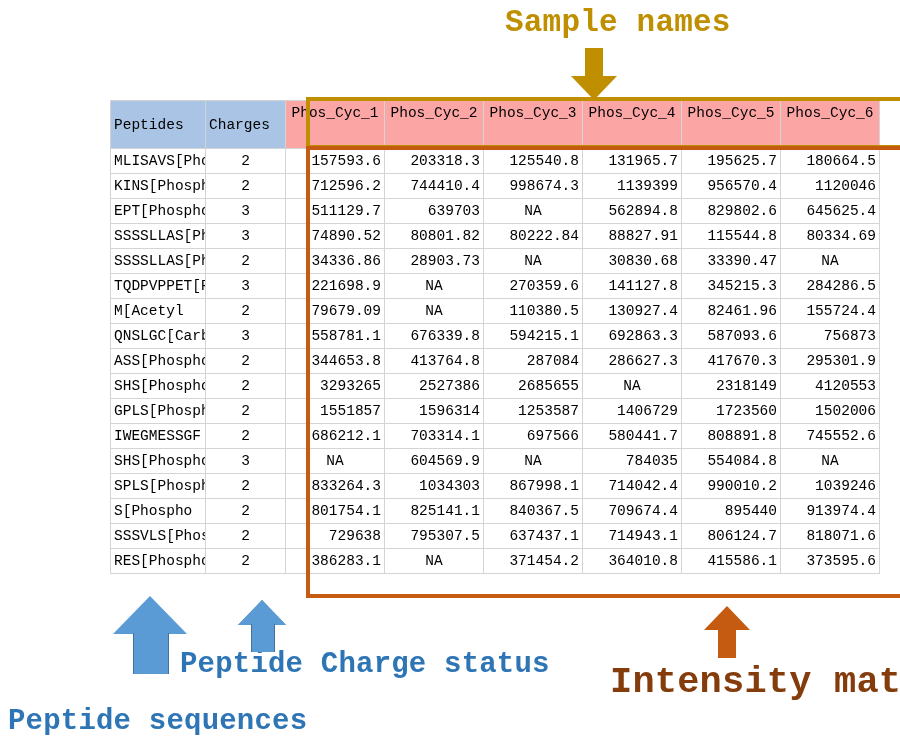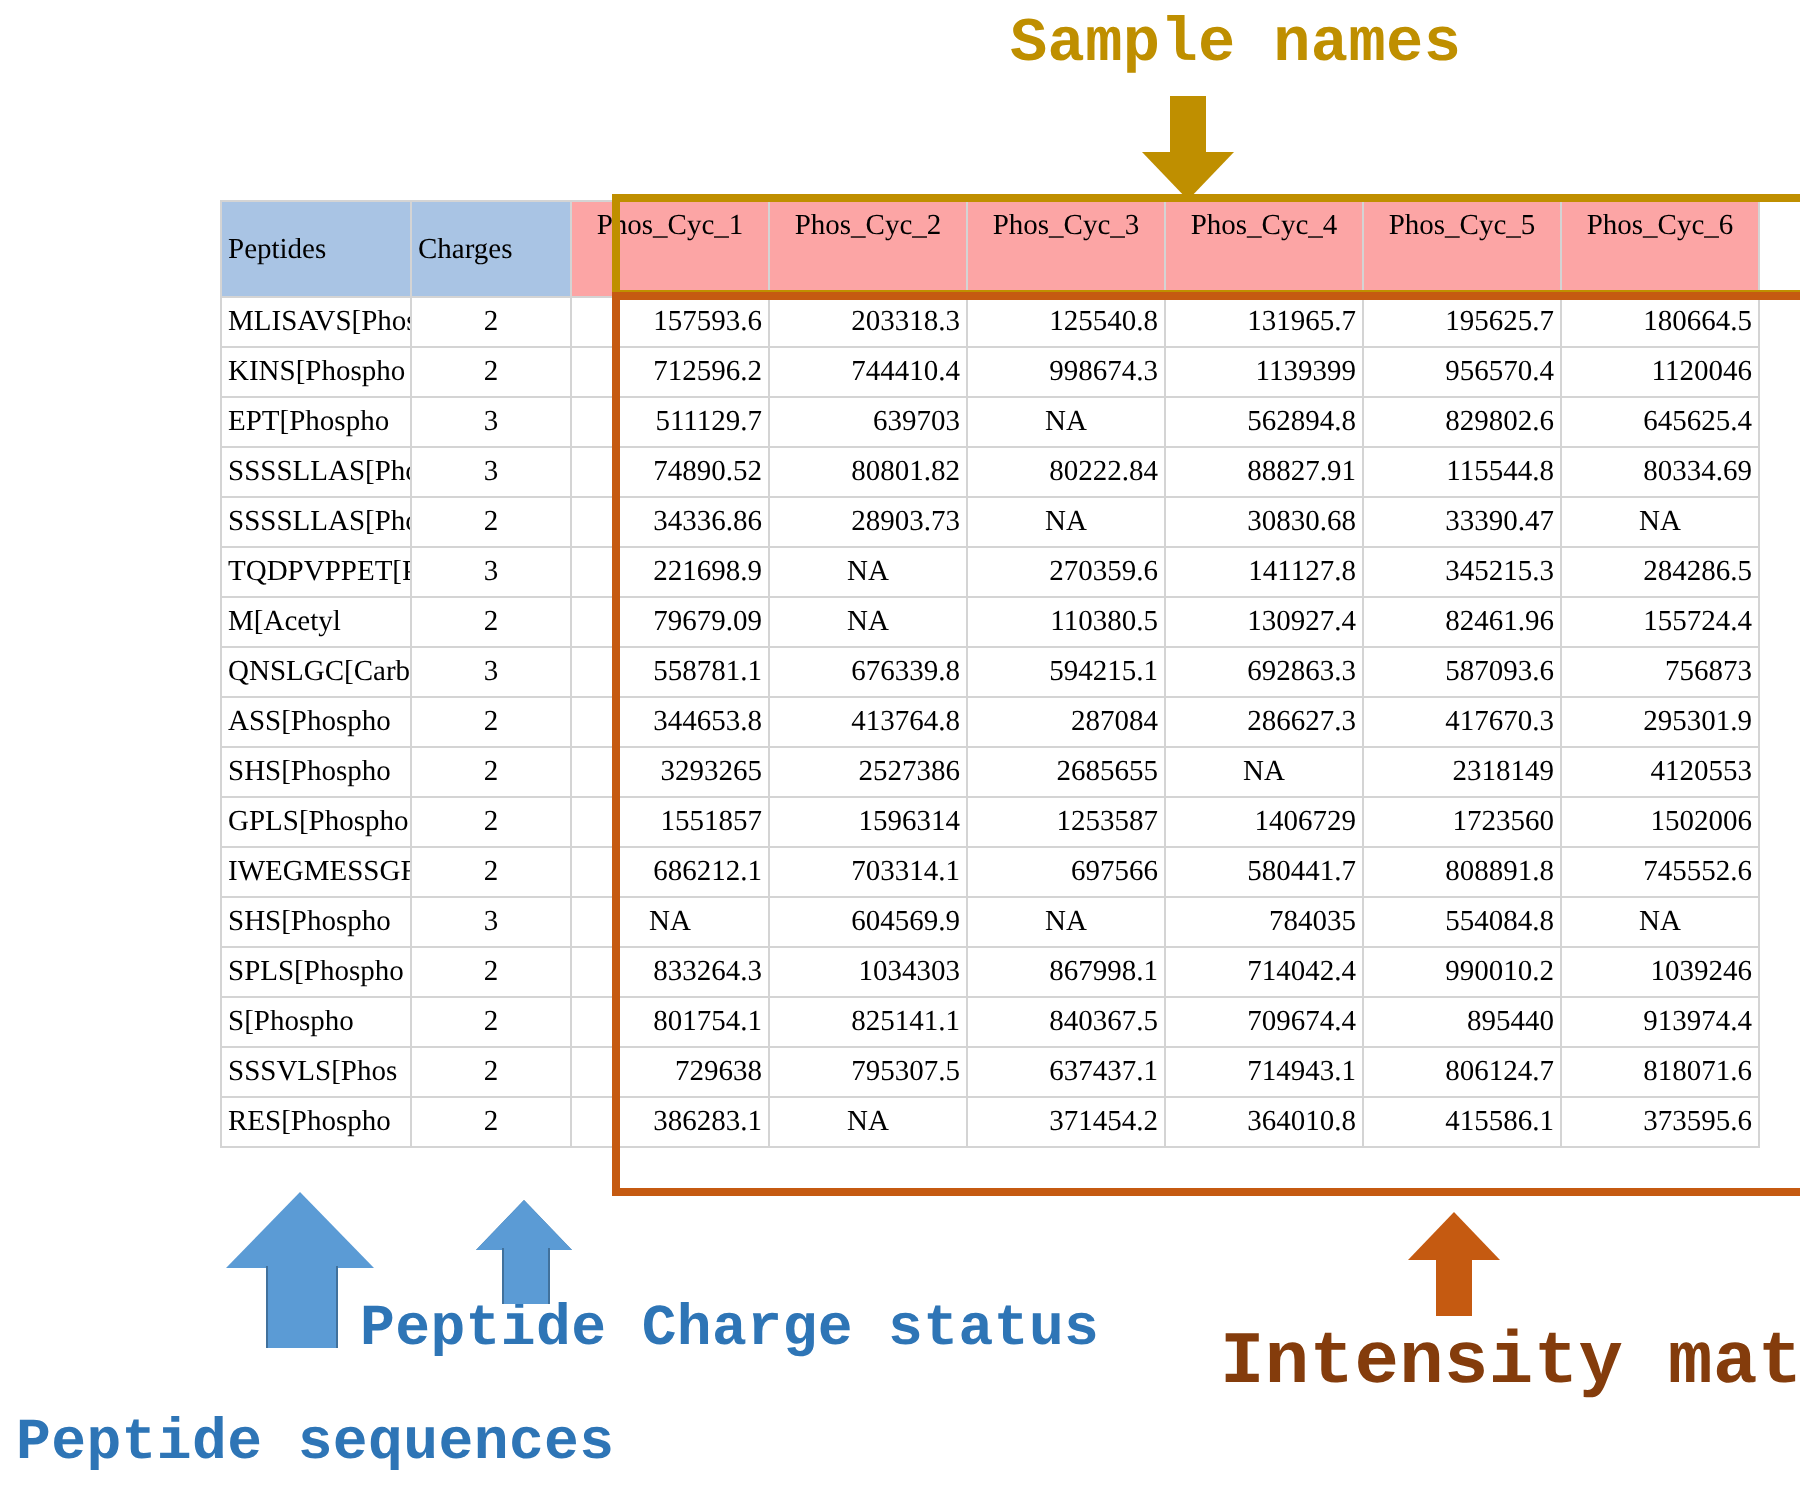--- a/index.html
+++ b/index.html
@@ -39,21 +39,21 @@
   #arrow-charges .shaft{left:13px;top:24px;width:22px;height:28px;background:#5b9bd5;border-left:1px solid #41719c;border-right:1px solid #41719c;}
 
   
   #arrow-sequences{left:113px;top:596px;width:74px;height:78px;}
   #arrow-sequences .head{left:0;top:0;border-left:37px solid transparent;border-right:37px solid transparent;border-bottom:38px solid #5b9bd5;}
   #arrow-sequences .shaft{left:20px;top:37px;width:34px;height:41px;background:#5b9bd5;border-left:1px solid #41719c;border-right:1px solid #41719c;}
 
   
   #sheet{position:absolute;left:110px;top:100px;width:771px;}
   table.grid{border-collapse:collapse;table-layout:fixed;width:631px;
-    font-family:Liberation Serif, serif;font-size:14.5px;color:#000;}
+    font-family:Liberation Mono, monospace;font-size:14.5px;color:#000;}
   table.grid td,table.grid th{
     border:1px solid #d4d4d4;padding:0 3px;height:24px;line-height:24px;
     overflow:hidden;white-space:nowrap;font-weight:normal;
   }
   col.c-pep{width:95px;}
   col.c-chg{width:80px;}
   col.c-val{width:99px;}
 
   thead th{background:#a9c4e4;text-align:left;height:45px;line-height:45px;vertical-align:middle;}
   thead th.hval{background:#fca5a5;text-align:center;line-height:21px;height:45px;

